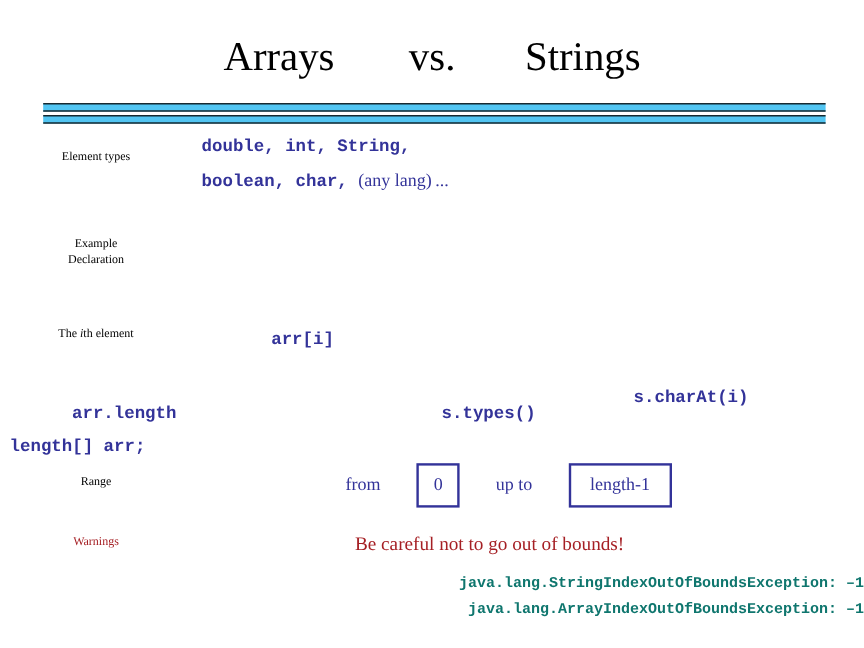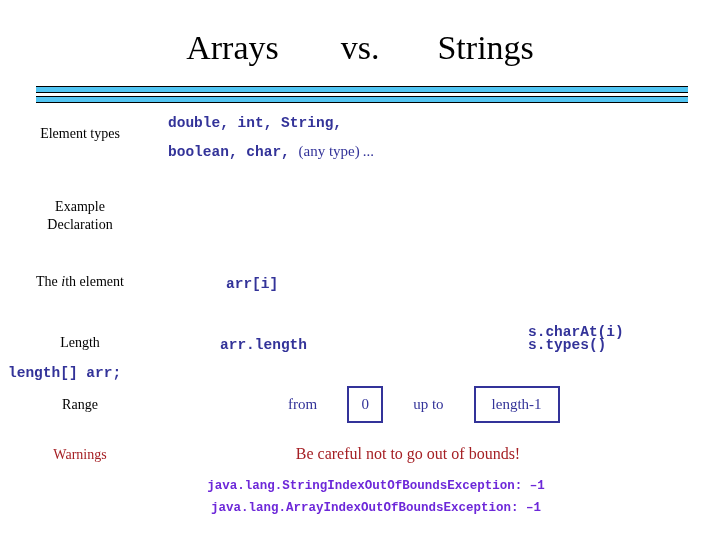--- a/index.html
+++ b/index.html
@@ -64,21 +64,21 @@
   .trow {
     display: flex;
     align-items: flex-start;
     width: 720px;
   }
   .cell-label {
     width: 160px;
     flex: 0 0 160px;
     text-align: center;
     font-family: "Liberation Serif", serif;
-    font-size: 14px;
+    font-size: 10px;
     color: #000000;
     line-height: 1.28;
     padding-top: 2px;
   }
   .cell-arrays {
     width: 300px;
     flex: 0 0 300px;
     padding-left: 8px;
     box-sizing: border-box;
   }
@@ -184,24 +184,25 @@
     position: absolute;
     left: 0;
     top: 476px;
     width: 720px;
     text-align: center;
   }
   .exception-line {
     font-family: "Liberation Mono", "DejaVu Sans Mono", monospace;
     font-size: 12.5px;
     font-weight: bold;
-    color: #6d28d9;
+    color: #0f766e;
     line-height: 1.72;
     white-space: pre;
     padding-left: 32px;
+    text-align: right;
   }
 </style>
 </head>
 <body>
 
 <div id="slide-title">
   <span class="t-word">Arrays</span>
   <span class="t-gap-a"></span>
   <span class="t-word">vs.</span>
   <span class="t-gap-b"></span>
@@ -212,21 +213,21 @@
   <div class="blue-rule"></div>
   <div class="blue-rule second"></div>
 </div>
 
 <div id="compare-table">
 
   <div class="trow" id="row-element-types">
     <div class="cell-label">Element types</div>
     <div class="cell-arrays">
       <div class="code">double, int, String,</div>
-      <div class="code"><span>boolean, char, </span><span class="note">(any type) ...</span></div>
+      <div class="code"><span>boolean, char, </span><span class="note">(any lang) ...</span></div>
     </div>
   </div>
 
   <div class="trow" id="row-example-decl">
     <div class="cell-label">
       <div>Example</div>
       <div>Declaration</div>
     </div>
     <div class="cell-arrays">
       <div class="code">length[] arr;</div>
@@ -240,21 +241,20 @@
     <div class="cell-label"><span>The </span><i>i</i><span>th element</span></div>
     <div class="cell-arrays">
       <div class="code">arr[i]</div>
     </div>
     <div class="cell-strings">
       <div class="code">s.charAt(i)</div>
     </div>
   </div>
 
   <div class="trow" id="row-length">
-    <div class="cell-label">Length</div>
     <div class="cell-arrays">
       <div class="code">arr.length</div>
     </div>
     <div class="cell-strings">
       <div class="code">s.types()</div>
     </div>
   </div>
 
   <div class="trow" id="row-range">
     <div class="cell-label">Range</div>

